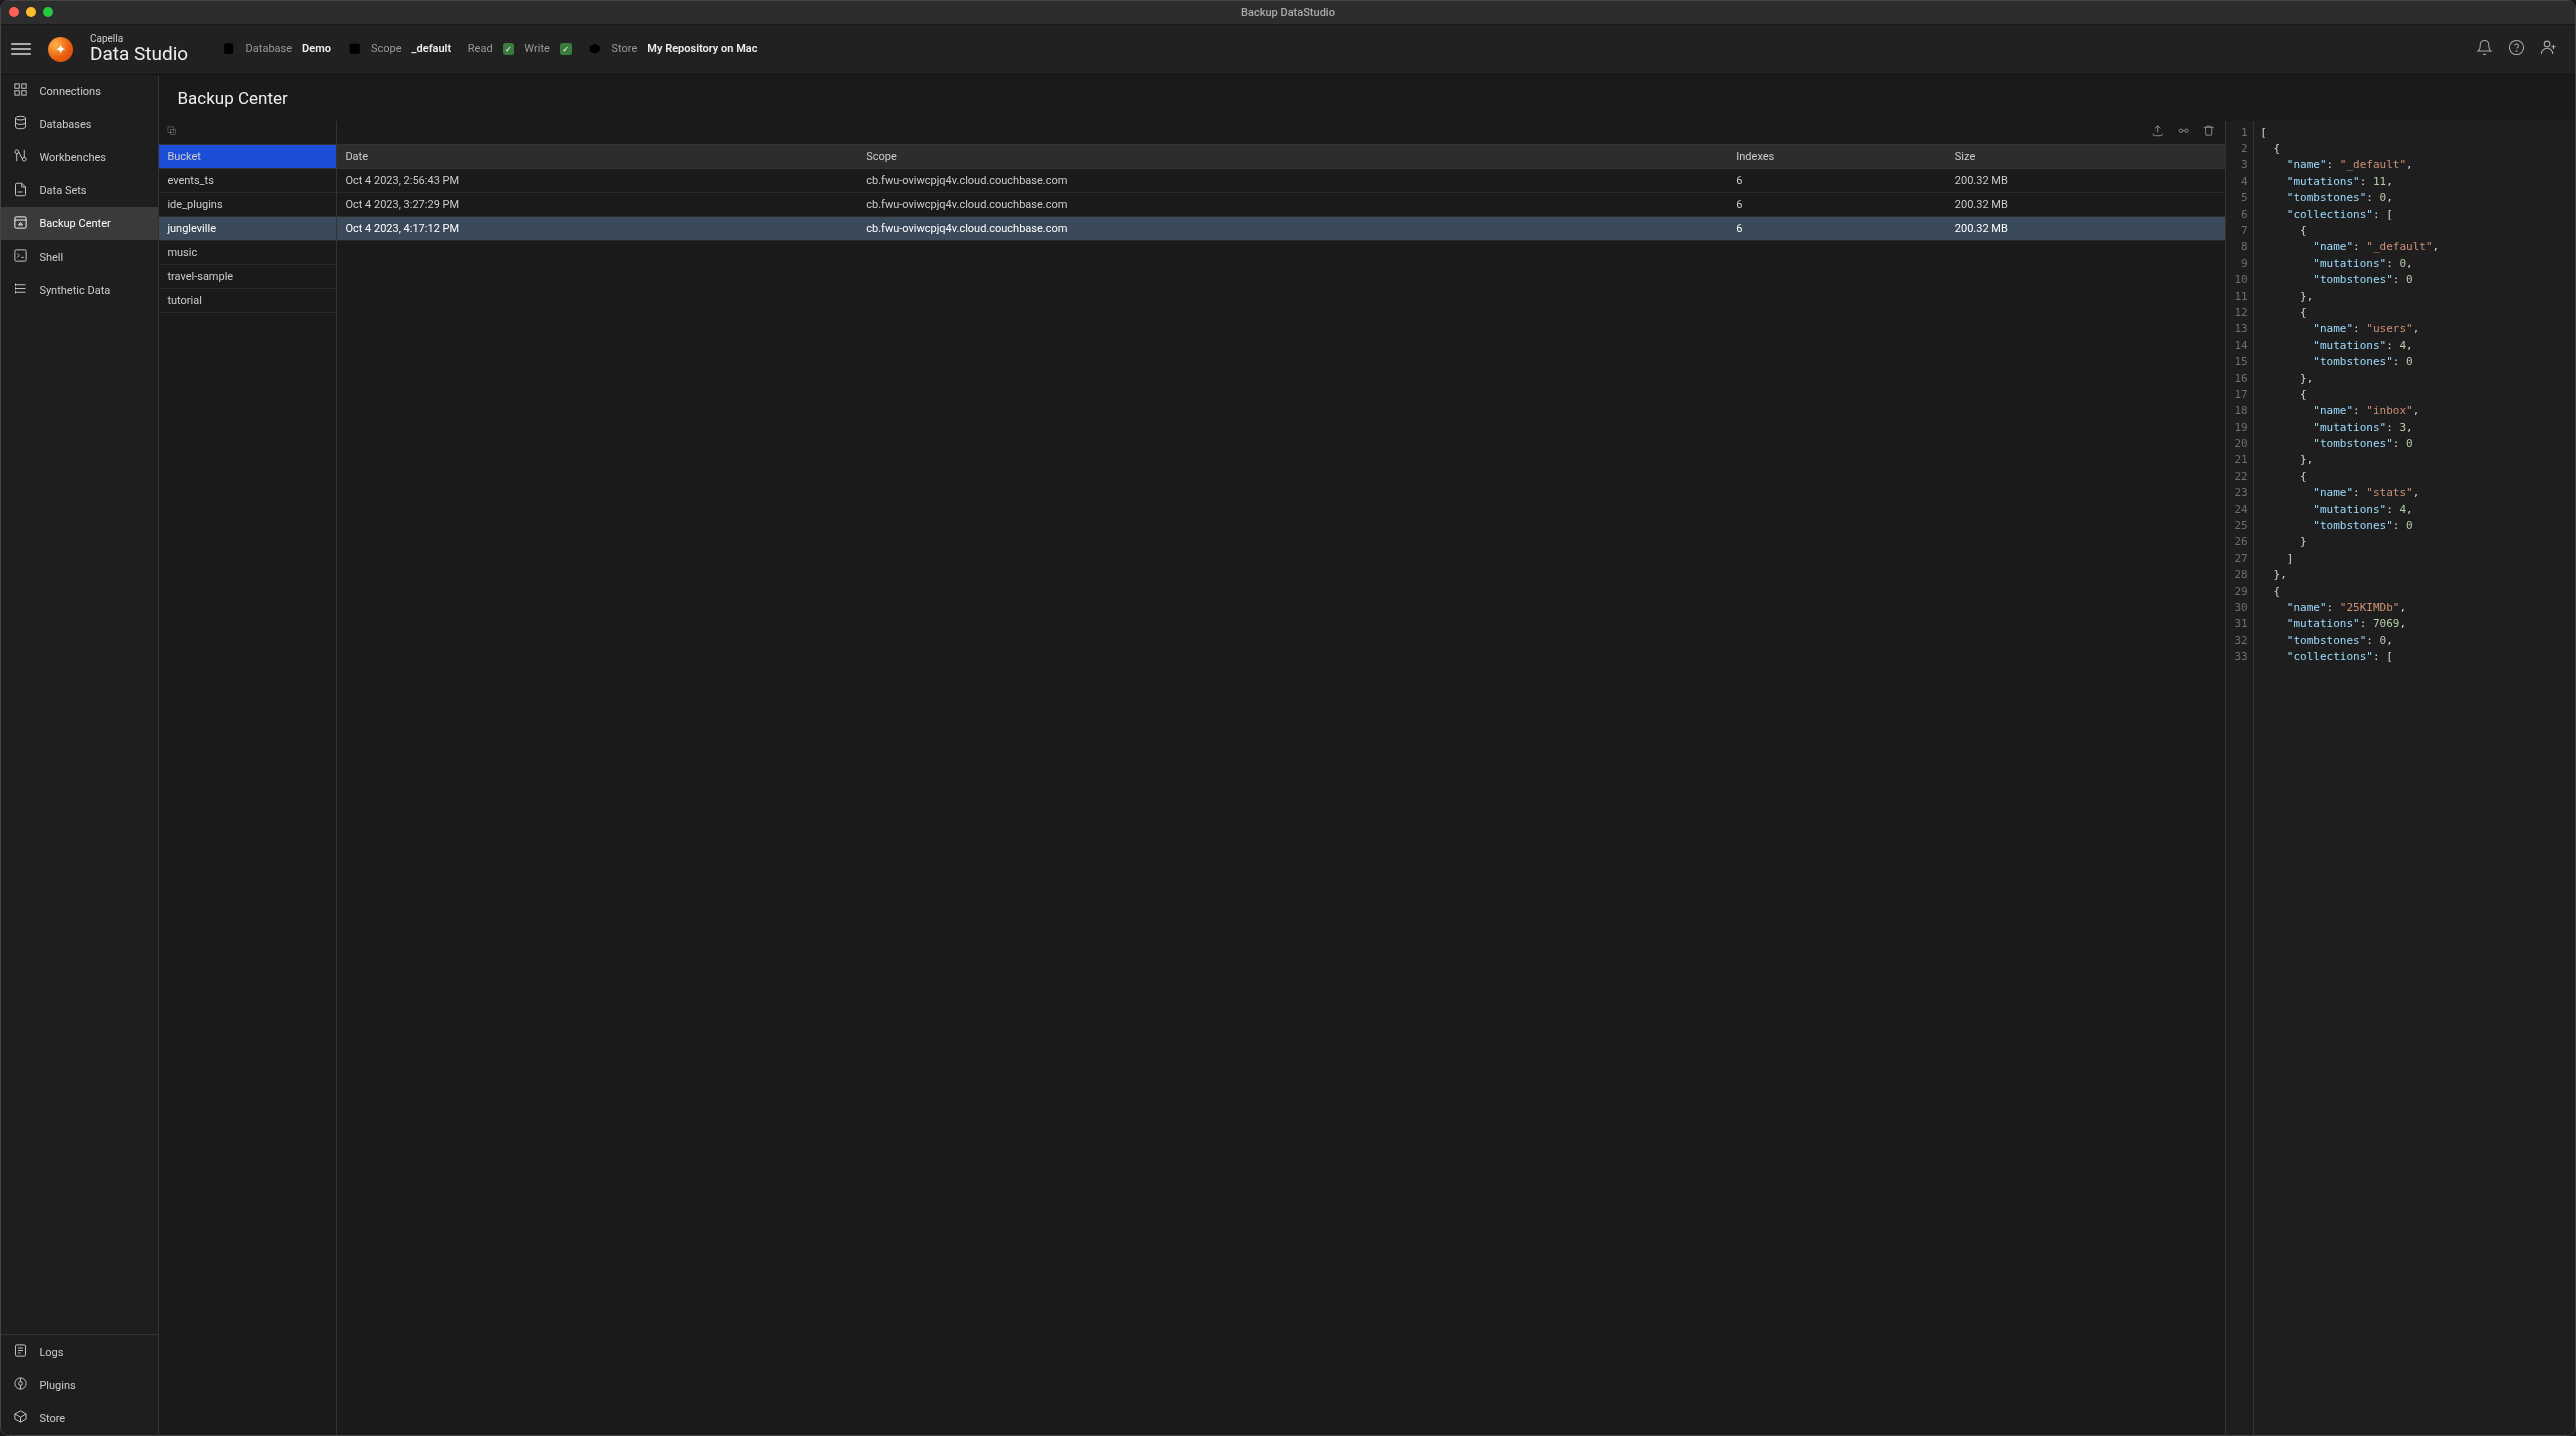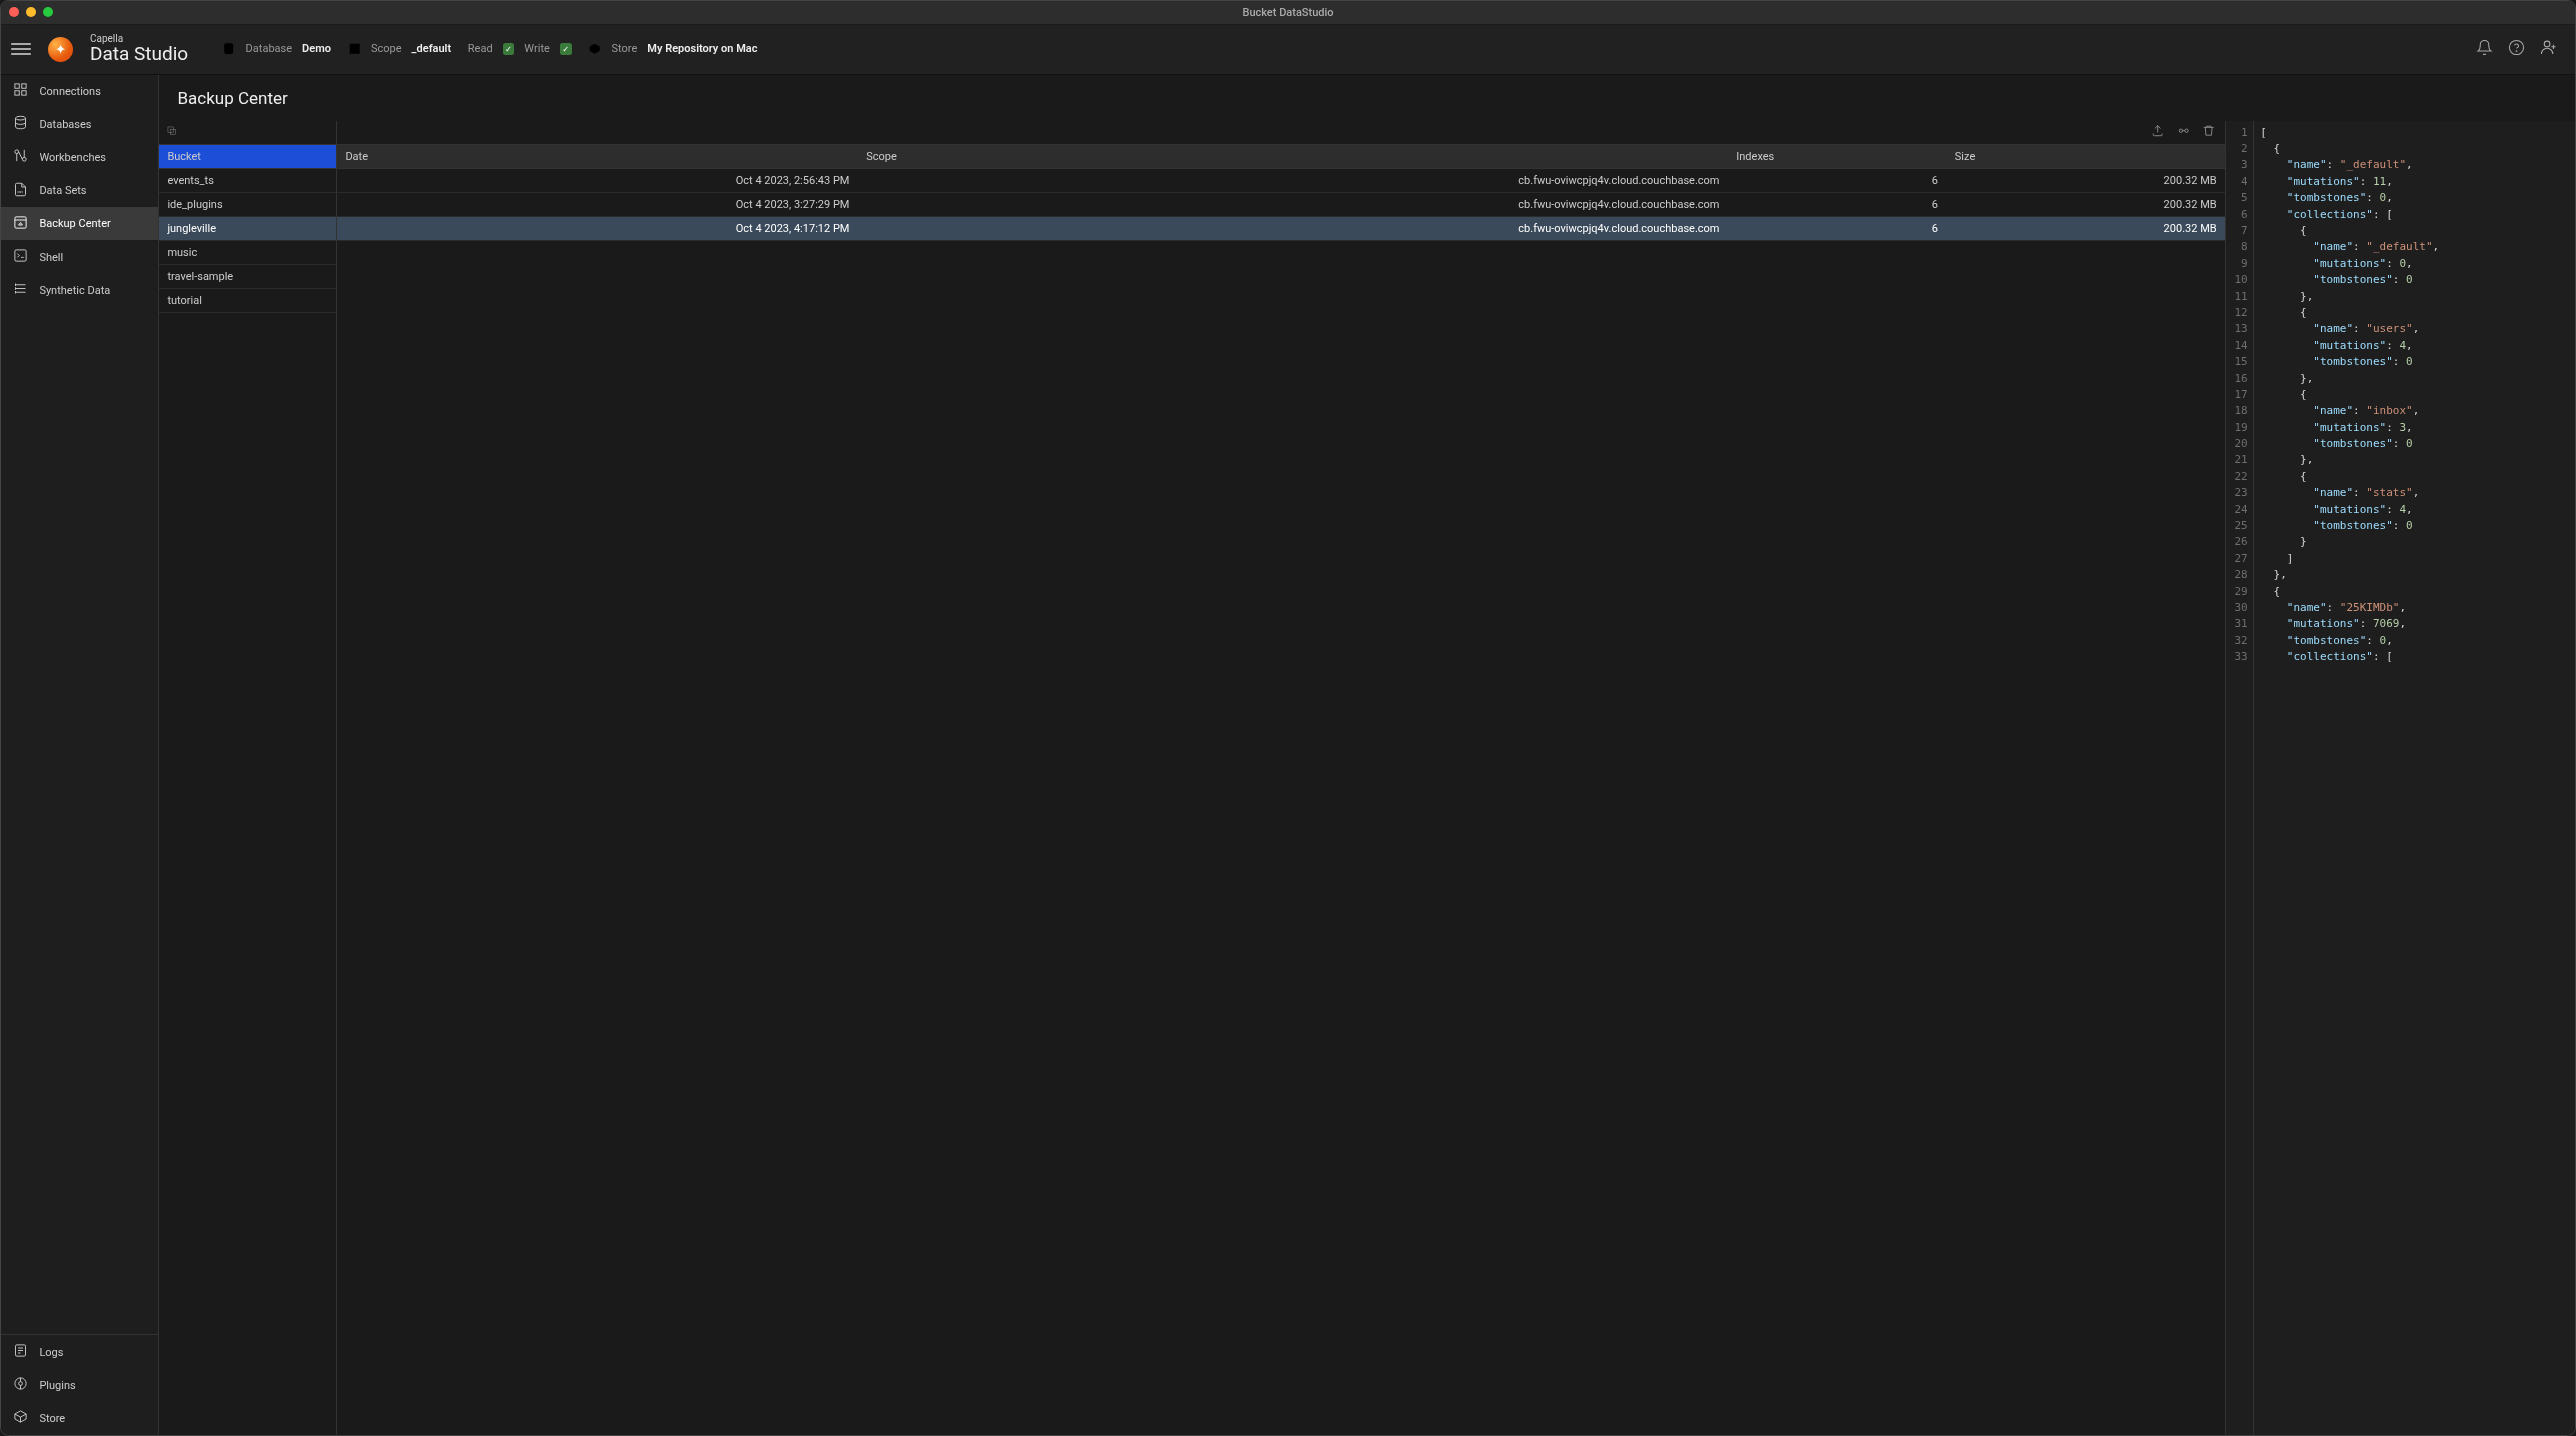--- a/index.html
+++ b/index.html
@@ -117,21 +117,21 @@
 .bucket-col-header { background: #1d4ed8; padding: 5px 8.4px; font-size: 11px; color: #ccc; border-bottom: 0.8px solid #333; }
 .bucket-row { padding: 5px 8.4px; border-bottom: 0.8px solid #2a2a2a; font-size: 11px; color: #ccc; cursor: pointer; }
 .bucket-row.selected { background: #3a4a5a; color: #fff; }
 
 
 .table-panel { flex: 1; display: flex; flex-direction: column; border-right: 0.8px solid #333; min-width: 0; }
 .table-toolbar { height: 23.5px; border-bottom: 0.8px solid #333; display: flex; justify-content: flex-end; align-items: center; gap: 11.7px; padding: 0 10px; }
 .table-toolbar svg { width: 13.4px; height: 13.4px; stroke: #999; fill: none; stroke-width: 1.5; cursor: pointer; }
 table { width: 100%; border-collapse: collapse; }
 thead th { background: #2d2d2d; text-align: left; padding: 5px 8.4px; font-size: 11px; font-weight: 400; color: #ccc; border-bottom: 0.8px solid #333; margin-top: 44px; }
-tbody td { padding: 5px 8.4px; border-bottom: 0.8px solid #2a2a2a; font-size: 11px; color: #ccc; text-align: right; }
+tbody td { padding: 5px 8.4px; border-bottom: 0.8px solid #2a2a2a; font-size: 11px; color: #ccc; }
 tbody tr.selected td { background: #3a4a5a; color: #fff; }
 
 
 .code-panel { width: 349px; background: #1e1e1e; display: flex; overflow: hidden; font-family: "SF Mono", Menlo, Consolas, monospace; font-size: 11px; }
 .gutter { background: #1e1e1e; color: #6e6e6e; text-align: right; padding: 3.4px 5px 3.4px 8.4px; line-height: 1.5; user-select: none; border-right: 0.8px solid #333; }
 .gutter div { height: 16.4px; }
 .code-body { flex: 1; padding: 3.4px 6.7px; line-height: 1.5; white-space: pre; overflow: hidden; }
 .code-body div { height: 16.4px; }
 .tok-key { color: #9cdcfe; }
 .tok-str { color: #ce9178; }
@@ -145,21 +145,21 @@
 <body>
 
 <div class="rounded-window">
 
 <div class="titlebar">
   <div class="traffic-lights">
     <div class="traffic-light tl-close"></div>
     <div class="traffic-light tl-min"></div>
     <div class="traffic-light tl-max"></div>
   </div>
-  <div class="titlebar-title">Bucket DataStudio</div>
+  <div class="titlebar-title">Backup DataStudio</div>
 </div>
 
 <div class="header">
   <div class="hamburger">
     <span></span>
         <span></span>
         <span></span>
   </div>
   <div class="logo"></div>
   <div class="brand">

